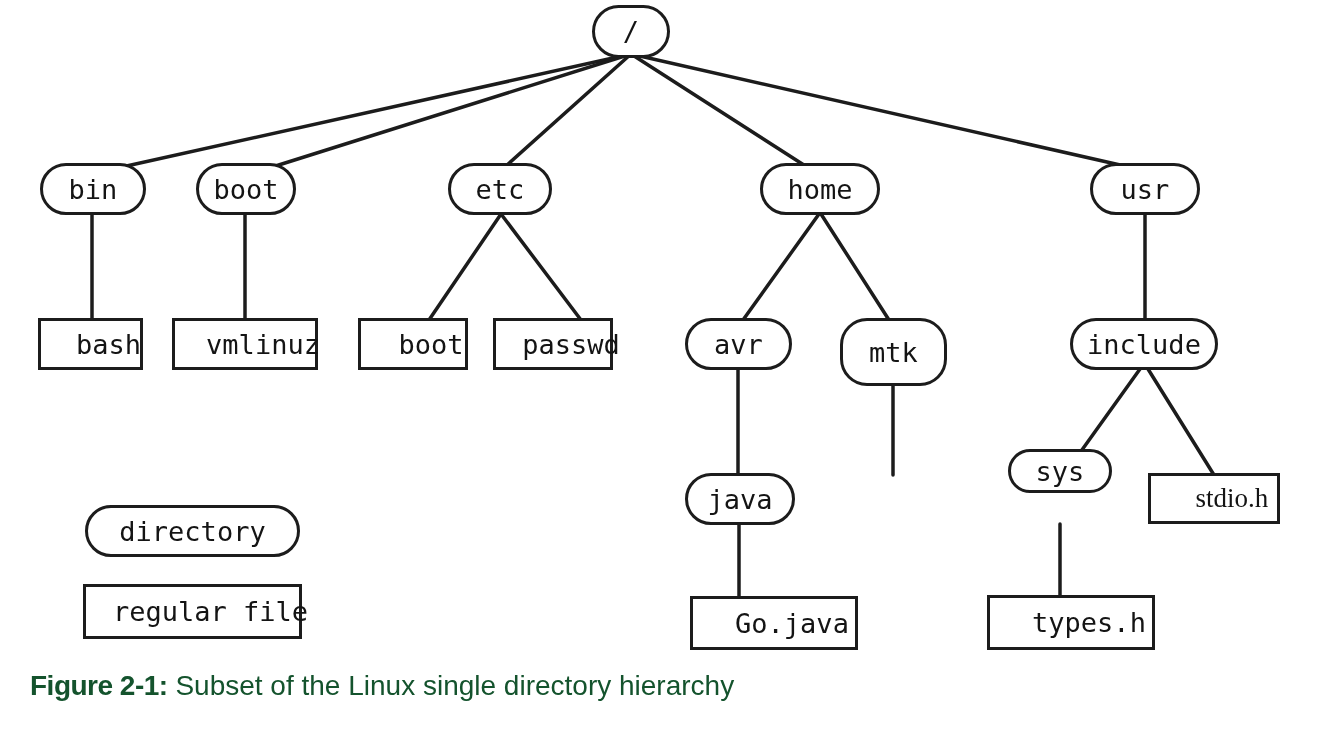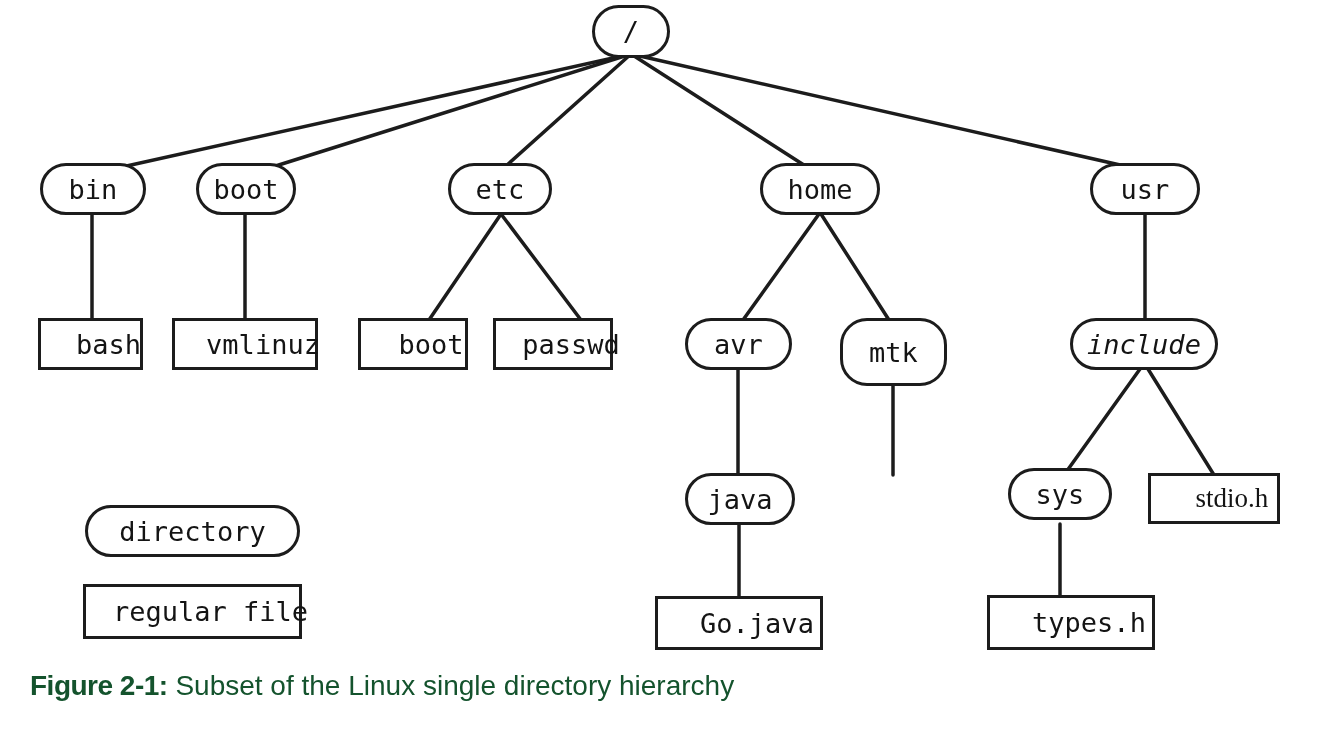--- a/index.html
+++ b/index.html
@@ -94,27 +94,27 @@
   <div class="node dir" style="left:448px;  top:163px; width:104px; height:52px;">etc</div>
   <div class="node dir" style="left:1090px; top:163px; width:110px; height:52px;">usr</div>
   <div class="node dir" style="left:760px;  top:163px; width:120px; height:52px;">home</div>
 
   <div class="node file" style="left:38px;   top:318px; width:105px; height:52px;">bash</div>
   <div class="node file" style="left:172px;  top:318px; width:146px; height:52px;">vmlinuz</div>
   <div class="node file" style="left:358px;  top:318px; width:110px; height:52px;">boot</div>
   <div class="node file" style="left:493px;  top:318px; width:120px; height:52px;">passwd</div>
   <div class="node dir" style="left:685px;  top:318px; width:107px; height:52px;">avr</div>
   <div class="node dir" style="left:840px;  top:318px; width:107px; height:68px;">mtk</div>
-  <div class="node dir" style="left:1070px; top:318px; width:148px; height:52px;font-style:italic;">include</div>
+  <div class="node dir" style="left:1070px; top:318px; width:148px; height:52px;">include</div>
 
   <div class="node dir" style="left:685px;  top:473px; width:110px; height:52px;">java</div>
-  <div class="node dir" style="left:1008px; top:468px; width:104px; height:52px;">sys</div>
+  <div class="node dir" style="left:1008px; top:449px; width:104px; height:44px;">sys</div>
   <div class="node file" style="left:1148px; top:473px; width:132px; height:51px;font-family:Liberation Serif, serif;">stdio.h</div>
 
-  <div class="node file" style="left:655px;  top:596px; width:168px; height:54px;">Go.java</div>
+  <div class="node file" style="left:690px;  top:596px; width:168px; height:54px;">Go.java</div>
   <div class="node file" style="left:987px;  top:595px; width:168px; height:55px;">types.h</div>
 
   <div class="node dir" style="left:85px;   top:505px; width:215px; height:52px;">directory</div>
   <div class="node file" style="left:83px;   top:584px; width:219px; height:55px;">regular file</div>
 
   <div class="caption">
     <span class="cap-label">Figure 2-1:</span>
     <span>Subset of the Linux single directory hierarchy</span>
   </div>
 

